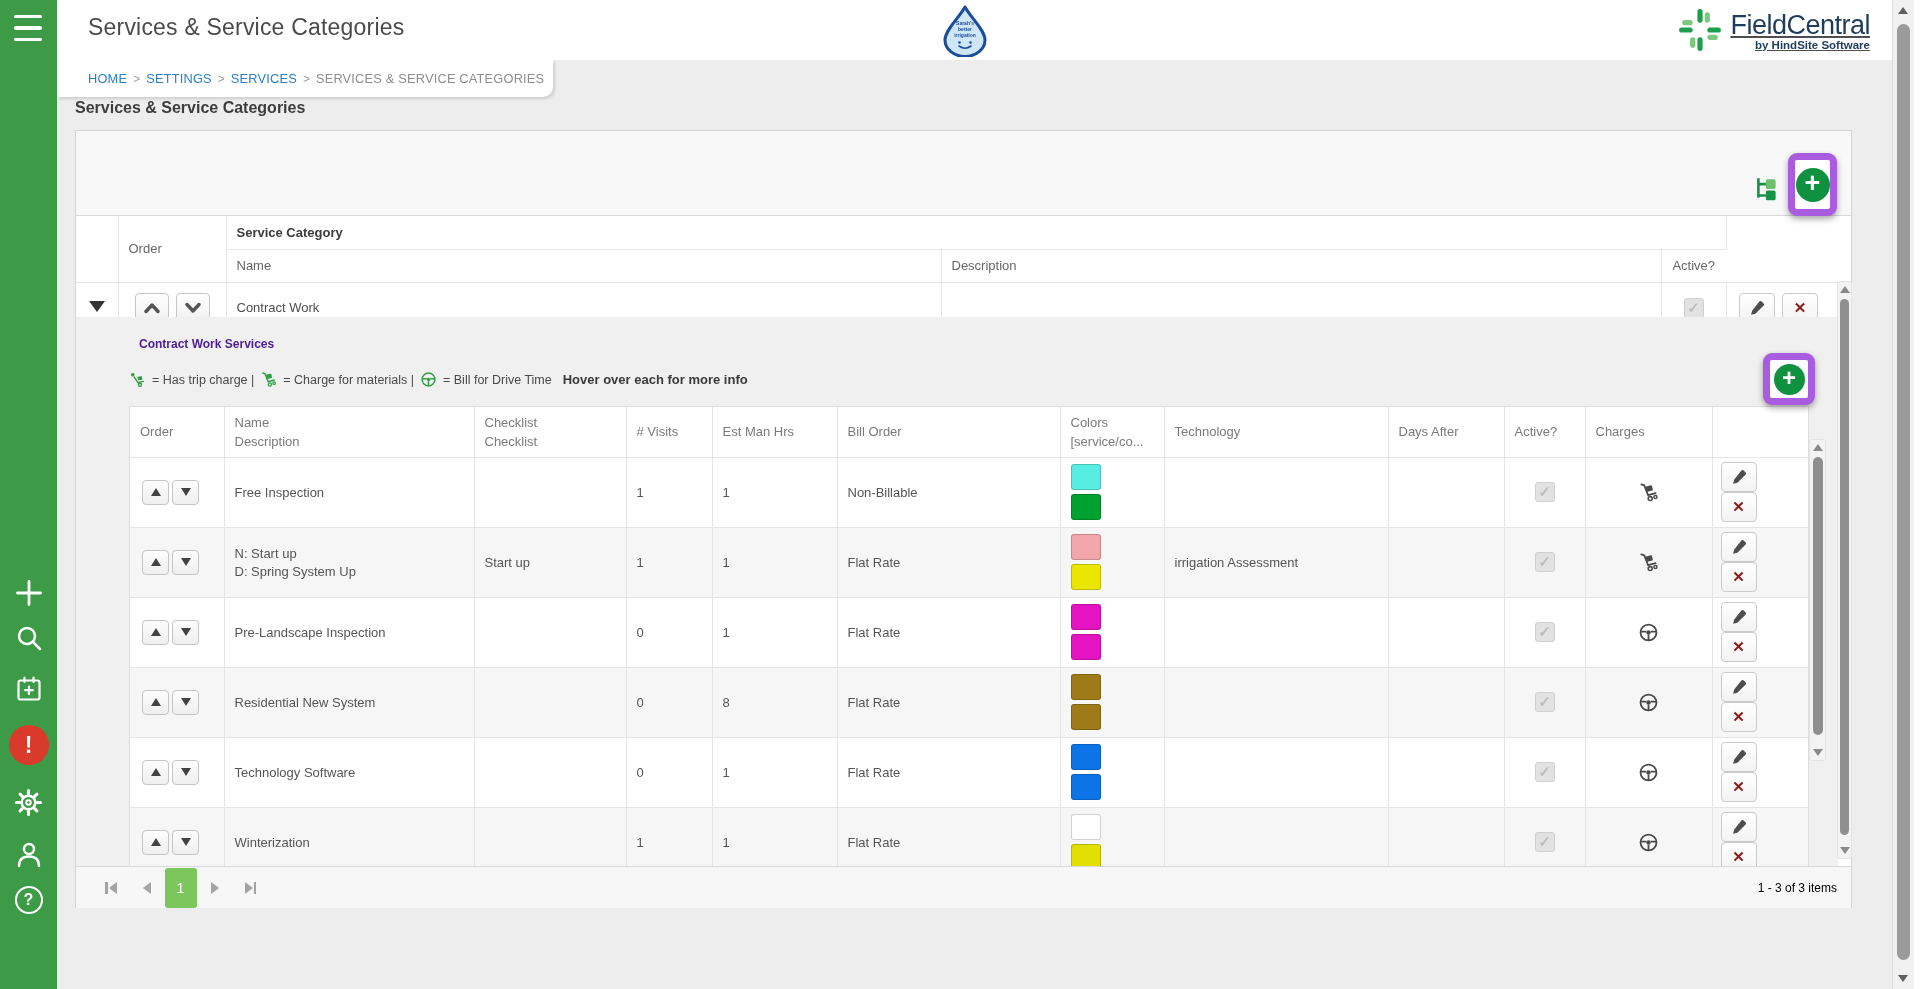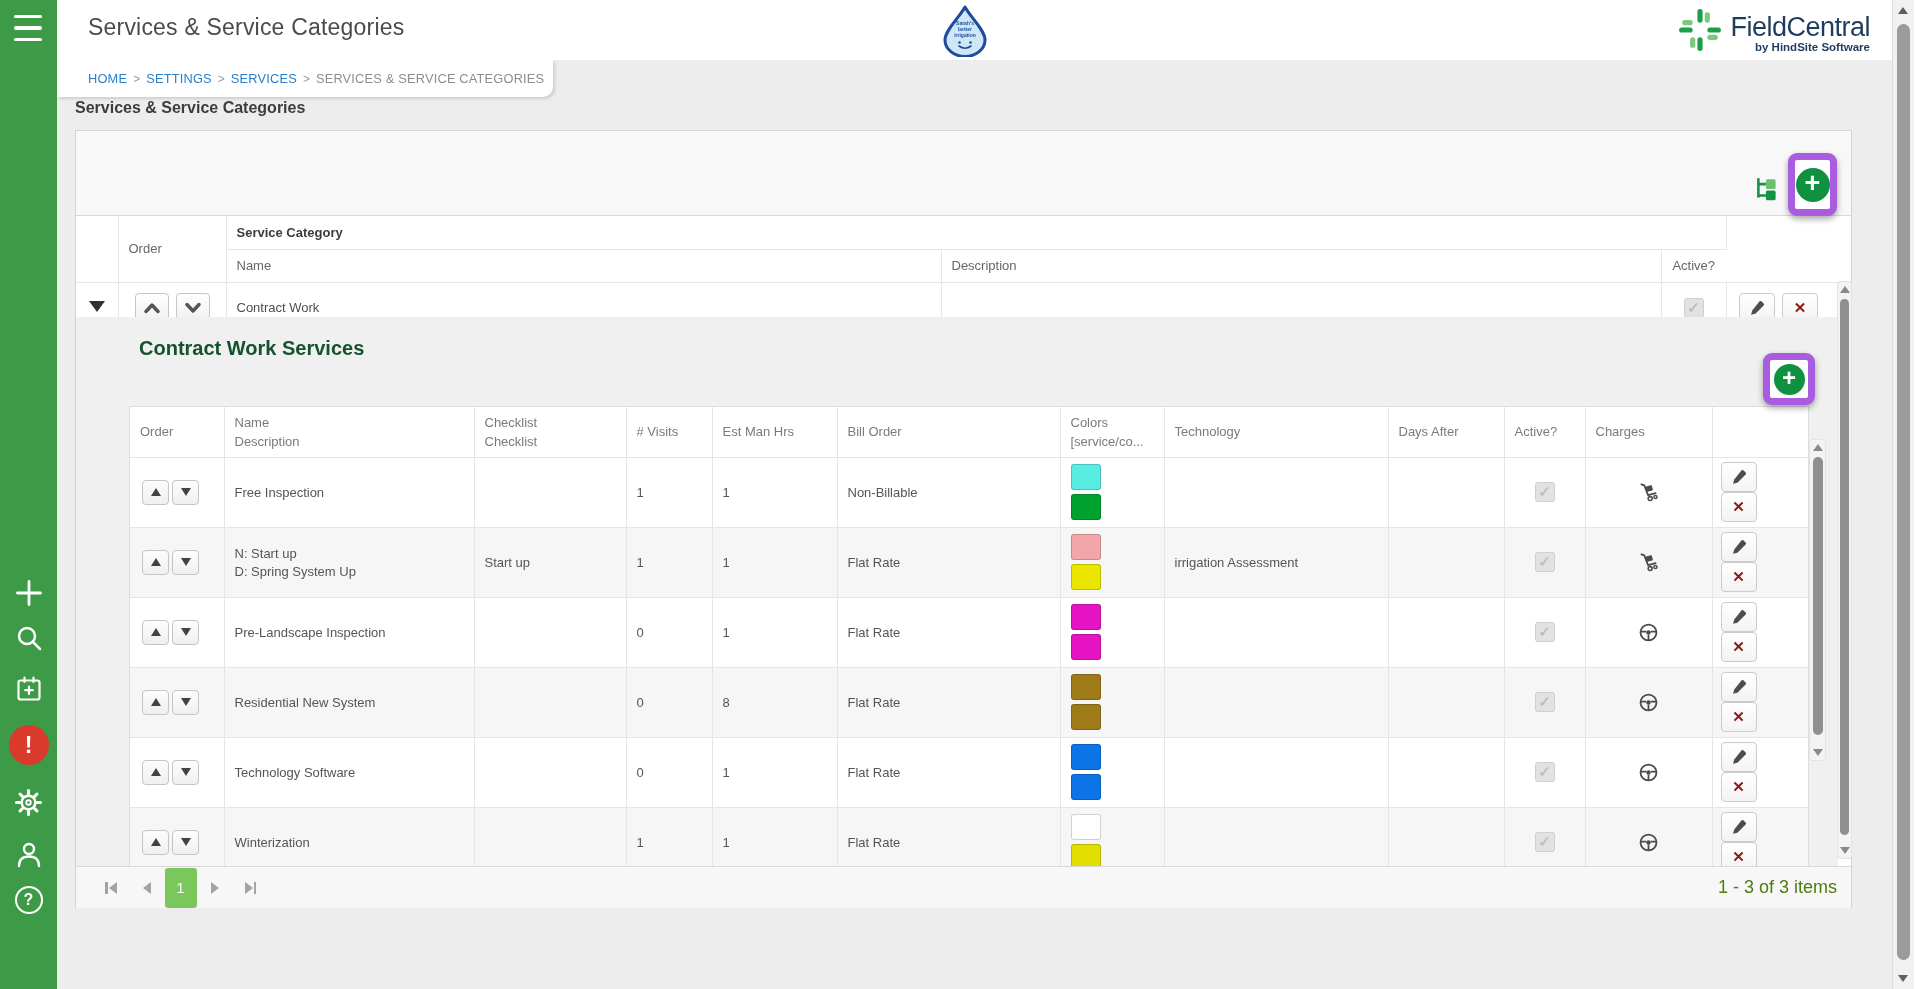--- a/index.html
+++ b/index.html
@@ -11,21 +11,21 @@
   .hamburger { position:absolute; left:11px; top:13px; width:34px; height:30px; background:none; border:none; cursor:pointer; display:flex; flex-direction:column; justify-content:space-between; padding:2px 3px; }
   .hamburger span { display:block; height:3.4px; border-radius:2px; background:#fff; }
   .sb-btn { position:absolute; left:0; width:57px; background:none; border:none; display:flex; justify-content:center; align-items:center; cursor:pointer; }
   .alert-circle { width:40px; height:40px; border-radius:50%; background:#d93a2b; color:#fff; font-size:23px; font-weight:800; display:flex; align-items:center; justify-content:center; }
   .help-circle { width:28px; height:28px; border-radius:50%; border:2.4px solid #fff; color:#fff; font-size:16px; font-weight:700; display:flex; align-items:center; justify-content:center; }
 
   
   .topbar { position:absolute; left:57px; top:0; width:1835px; height:60px; background:#fff; z-index:10; }
   .app-title { position:absolute; left:31px; top:14px; font-size:23px; font-weight:400; color:#4b4b4b; letter-spacing:.2px; }
   .drop-logo { position:absolute; left:881px; top:5px; width:54px; height:52px; }
-  .brand { position:absolute; right:22px; top:7px; display:flex; align-items:flex-end; gap:7px; }
+  .brand { position:absolute; right:22px; top:7px; display:flex; align-items:center; gap:7px;text-decoration:underline; }
   .brand-text { display:flex; flex-direction:column; align-items:flex-end; }
   .brand-name { font-size:27px; font-weight:500; color:#1d3c5e; letter-spacing:-.5px; line-height:30px; }
   .brand-tag { font-size:11.5px; font-weight:700; color:#1d3c5e; margin-top:-1px; }
 
   
   .main-bg { position:absolute; left:57px; top:60px; width:1835px; height:929px; background:#ededed; }
   .crumbtab { position:absolute; left:57px; top:60px; width:496px; height:37px; background:#fff; border-radius:0 0 10px 0; box-shadow:2px 2px 3px rgba(0,0,0,.13); display:flex; align-items:center; padding-left:31px; z-index:5; }
   .crumbtab a { font-size:12.8px; color:#2a7fc9; text-decoration:none; letter-spacing:.2px; }
   .crumbtab .sep { font-size:12px; color:#9a9a9a; margin:0 6px; }
   .crumbtab .crumb-last { font-size:12.8px; color:#8d8d8d; letter-spacing:.2px; }
@@ -53,21 +53,21 @@
   .cat-grid td { height:51px; color:#4e4e4e; }
 
   .expand-tri { display:inline-block; width:0; height:0; border-left:8px solid transparent; border-right:8px solid transparent; border-top:11px solid #333; }
   .chev-btn { width:34px; height:30px; border:1px solid #c6c6c6; border-radius:4px; background:linear-gradient(#ffffff,#f0f0f0); display:inline-flex; align-items:center; justify-content:center; margin-right:4px; vertical-align:middle; cursor:pointer; }
   .cbx { width:20px; height:20px; background:#e2e2e2; border:1px solid #cfcfcf; border-radius:3px; color:#bdbdbd; font-size:15px; font-weight:700; display:inline-flex; align-items:center; justify-content:center; }
   .act-btn { width:36px; height:30px; border:1px solid #cbcbcb; border-radius:4px; background:linear-gradient(#ffffff,#f3f3f3); display:inline-flex; align-items:center; justify-content:center; margin-right:4px; vertical-align:middle; cursor:pointer; }
   .x-glyph { color:#8e1717; font-size:15px; font-weight:800; }
 
   
   .detail { position:absolute; left:0; top:186px; width:1762px; height:549px; background:#f0f0f0; overflow:hidden; }
-  .svc-title { position:absolute; left:63px; top:20px; font-size:20px; font-weight:700; color:#14532d; }
+  .svc-title { position:absolute; left:63px; top:20px; font-size:12px; font-weight:700; color:#4c1d95; }
   .legend { position:absolute; left:53px; top:54px; display:flex; align-items:center; gap:6px; font-size:12.5px; color:#4a4a4a; }
   .legend svg { color:#2f9e44; }
   .legend b { font-size:13px; color:#3a3a3a; margin-left:5px; }
 
   .svc-wrap { position:absolute; left:53px; top:89px; width:1680px; border:1px solid #dedede; background:#fff; }
   .svc-grid { width:1678px; }
   .svc-grid th, .svc-grid td { border-right:1px solid #e5e5e5; border-bottom:1px solid #e5e5e5; font-size:13px; text-align:left; padding:4px 10px; vertical-align:middle; overflow:hidden; }
   .svc-grid th:last-child, .svc-grid td:last-child { border-right:none; }
   .svc-grid th { height:50px; font-weight:400; color:#7a7a7a; line-height:19px; }
   .svc-grid td { height:70px; color:#555; }
@@ -93,21 +93,21 @@
   .browser-sb { position:absolute; left:1892px; top:0; width:22px; height:989px; background:#f1f1f1; border-left:1px solid #dcdcdc; z-index:40; }
 
   
   .pagerbar { position:absolute; left:0; top:735px; width:1775px; height:42px; background:#f7f7f7; border-top:1px solid #d9d9d9; display:flex; align-items:center; padding:0 14px 0 25px; }
   .pg-btn { background:none; border:none; display:inline-flex; align-items:center; gap:1px; cursor:pointer; padding:4px; }
   .p-left { width:0; height:0; border-top:6px solid transparent; border-bottom:6px solid transparent; border-right:8px solid #a3a3a3; }
   .p-right { width:0; height:0; border-top:6px solid transparent; border-bottom:6px solid transparent; border-left:8px solid #a3a3a3; }
   .p-bar { width:2.5px; height:12px; background:#a3a3a3; }
   .pg-current { width:32px; height:40px; background:#7cc75c; border:none; border-radius:3px; color:#fff; font-size:15px; display:flex; align-items:center; justify-content:center; margin:0 10px; cursor:pointer; }
   .pg-gap { width:18px; }
-  .pager-summary { margin-left:auto; font-size:18px; color:#4d7c0f; }
+  .pager-summary { margin-left:auto; font-size:12px; color:#000000; }
 </style>
 </head>
 <body>
 
 <svg width="0" height="0" style="position:absolute">
   <defs>
     <symbol id="sym-dolly" viewBox="0 0 20 20">
       <path d="M3.2 2.2 L6 3.2 L9.6 12.6 L16.8 10.6" fill="none" stroke="currentColor" stroke-width="1.7" stroke-linecap="round" stroke-linejoin="round"></path>
       <rect x="7.6" y="3.6" width="6.2" height="5.2" rx="0.8" transform="rotate(-14 10.7 6.2)" fill="currentColor"></rect>
       <circle cx="11.6" cy="15.8" r="1.9" fill="none" stroke="currentColor" stroke-width="1.5"></circle>
@@ -309,20 +309,35 @@
               <span class="x-glyph">✕</span>
             </button>
       </td>
     </tr>
   </tbody>
     </table>
 
   <div class="detail">
     <h3 class="svc-title">Contract Work Services</h3>
 
+    <div class="legend">
+      <svg width="17" height="17" viewBox="0 0 20 20">
+          <use href="#sym-trip"></use>
+        </svg>
+      <span>= Has trip charge |</span>
+      <svg width="17" height="17" viewBox="0 0 20 20">
+          <use href="#sym-dolly"></use>
+        </svg>
+      <span>= Charge for materials |</span>
+      <svg width="17" height="17" viewBox="0 0 20 20">
+          <use href="#sym-wheel"></use>
+        </svg>
+      <span>= Bill for Drive Time</span>
+      <b>Hover over each for more info</b>
+    </div>
 
     <div class="hl-box hl-inner">
       <button class="add-btn small">
           <span>+</span>
         </button>
     </div>
 
     <div class="svc-wrap">
       <table class="svc-grid">
         <colgroup>

